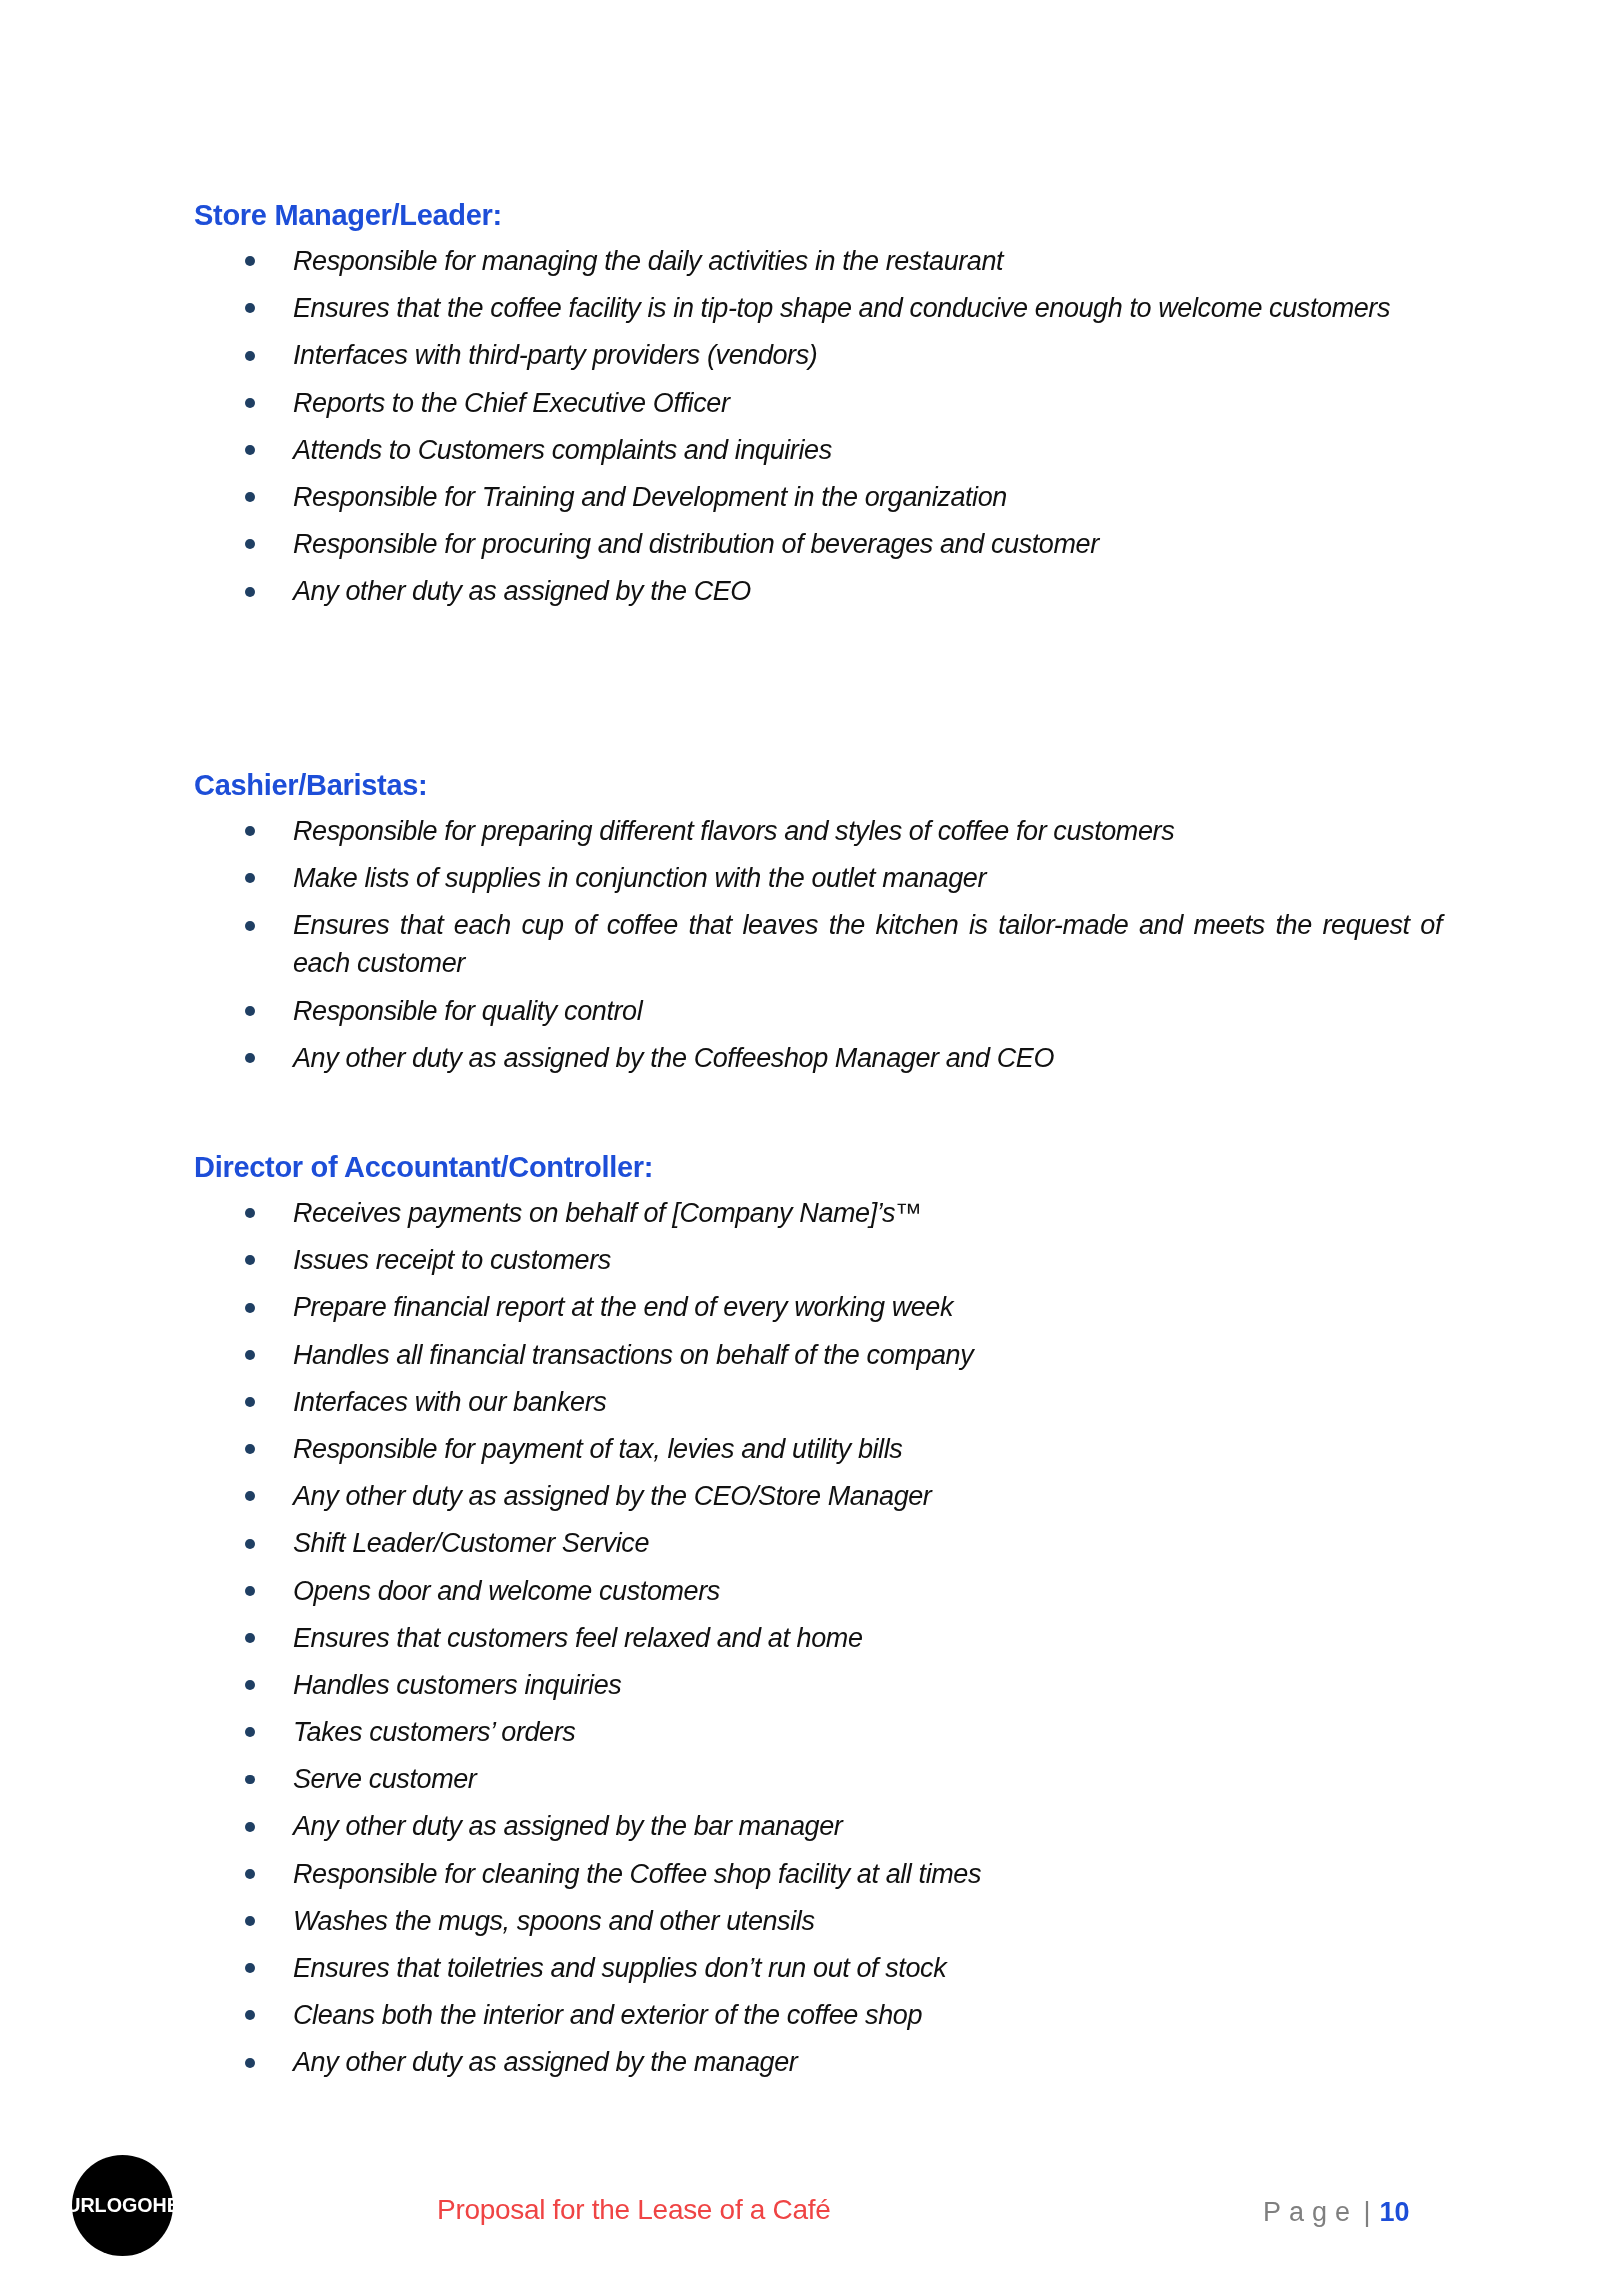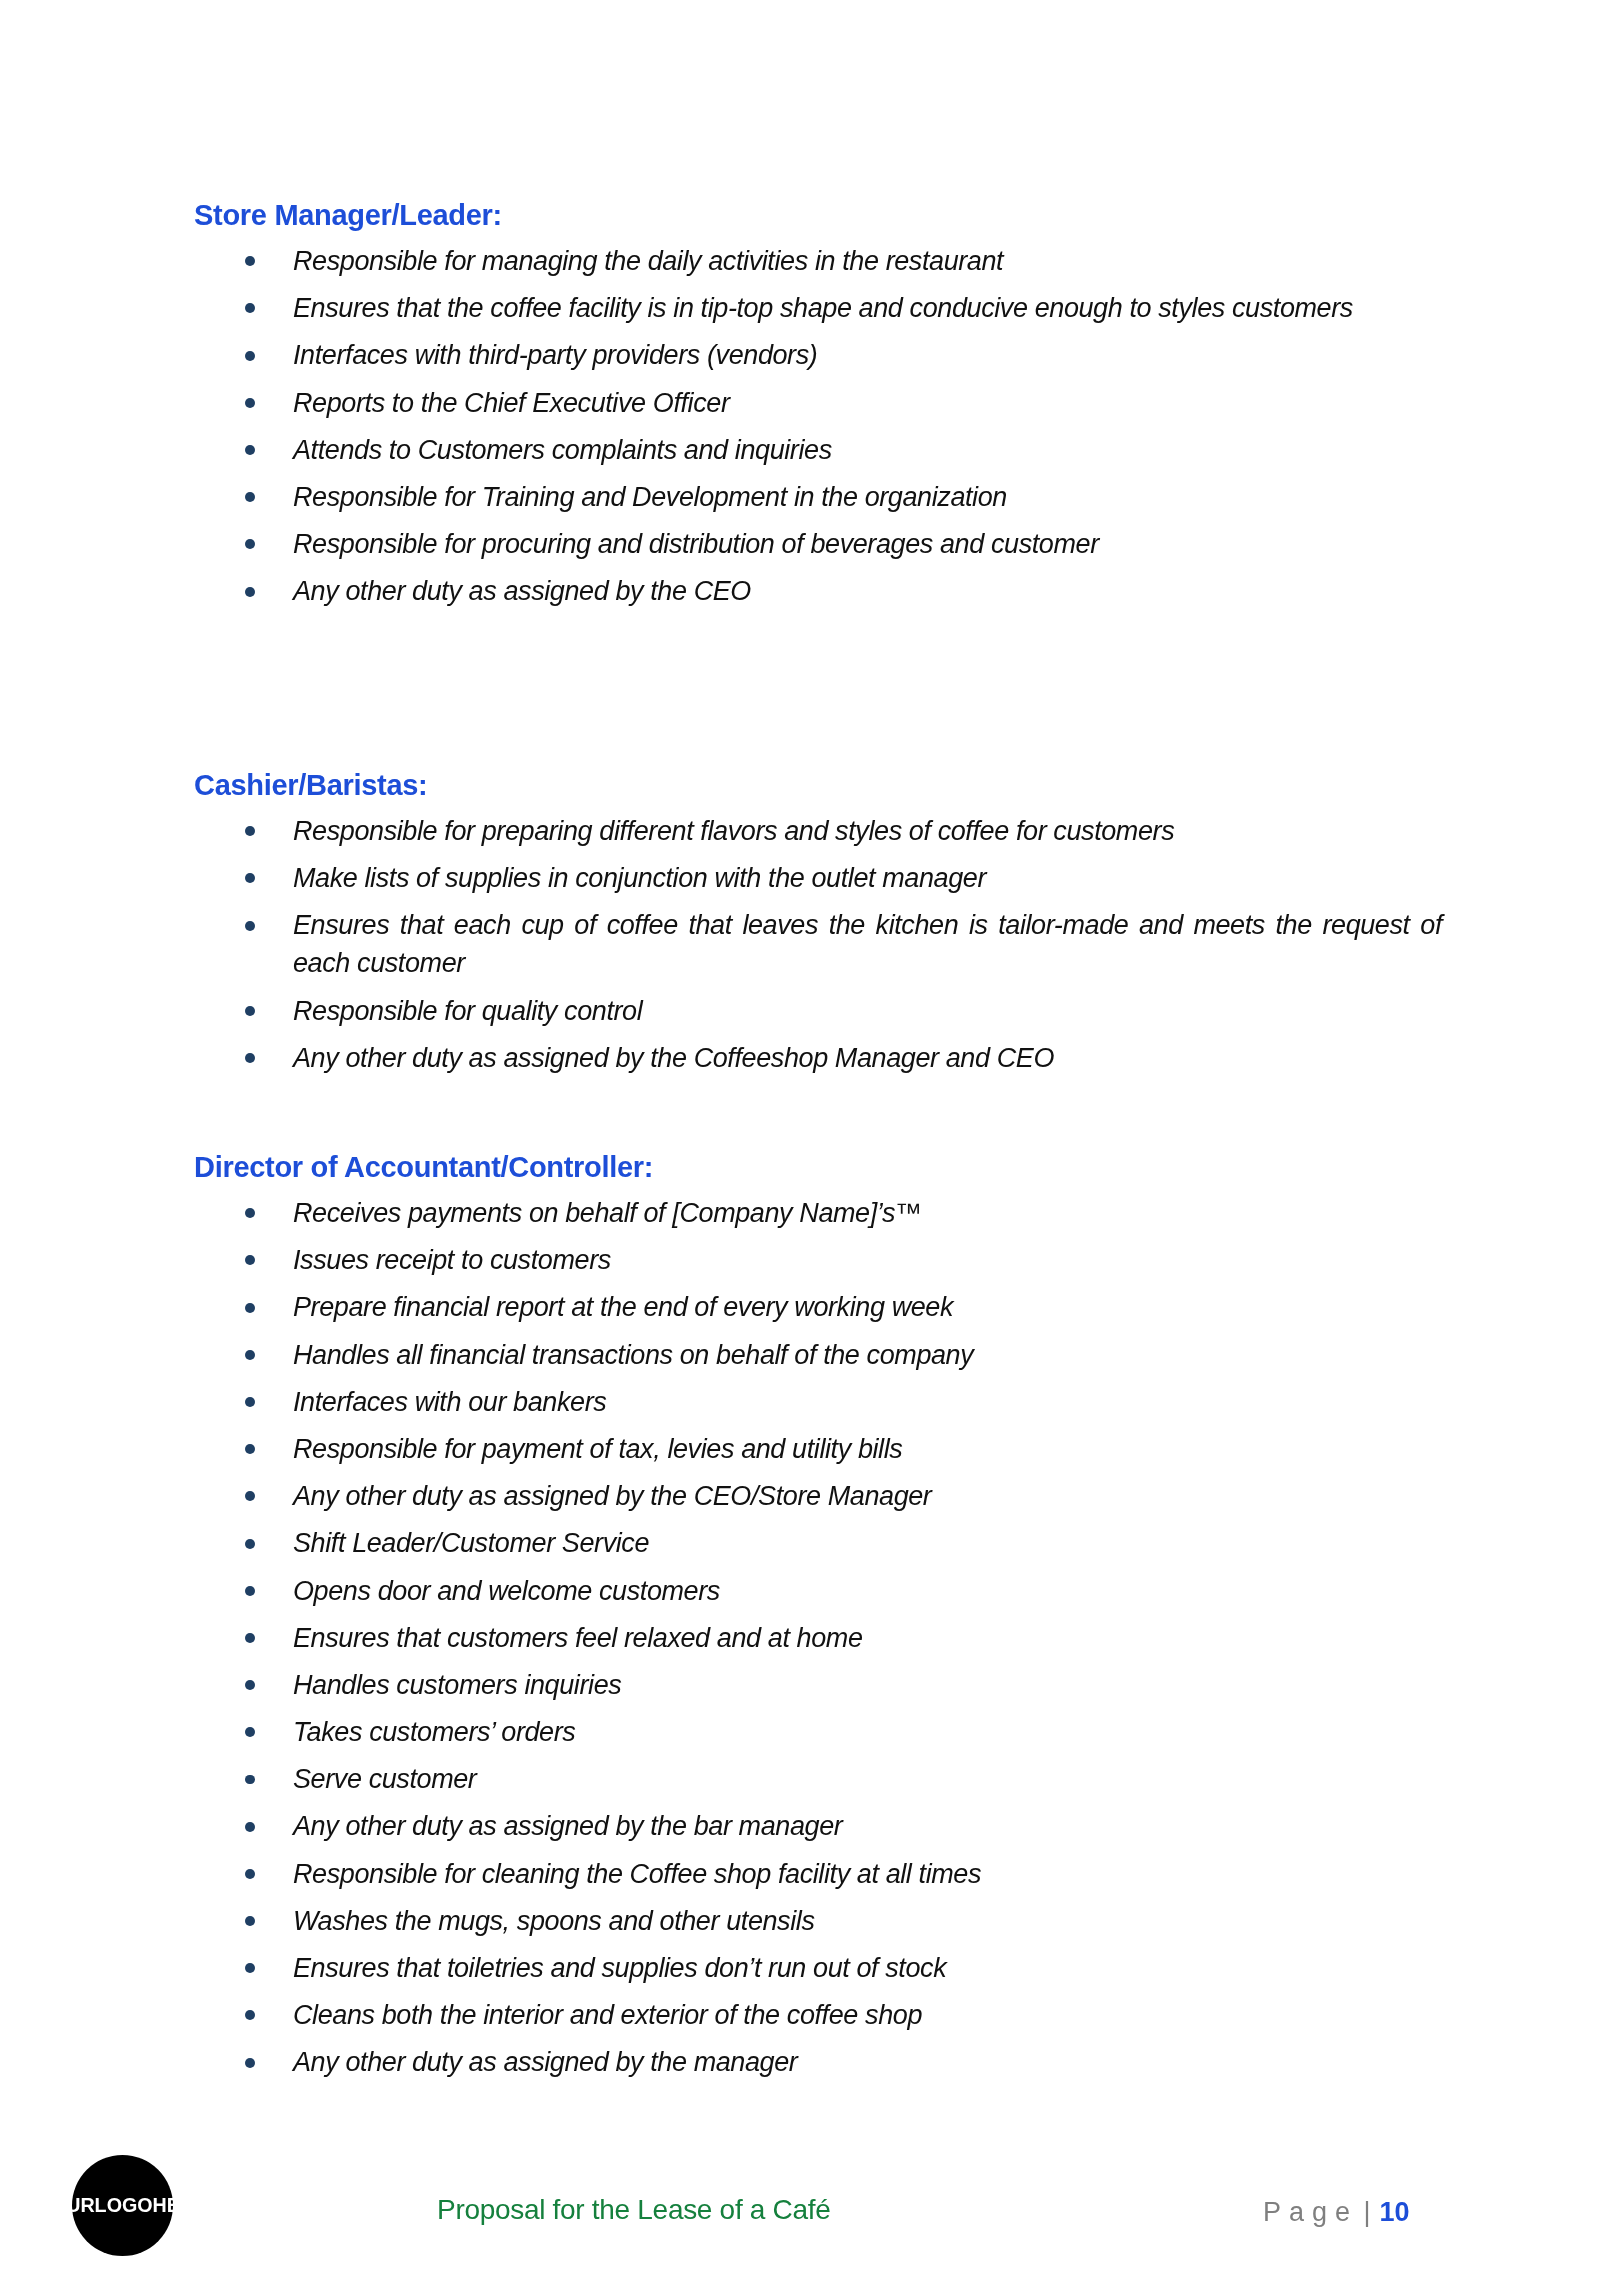--- a/index.html
+++ b/index.html
@@ -19,42 +19,42 @@
     #sec-store { top: 197px; }
     #sec-cashier { top: 767px; }
     #sec-director { top: 1149px; }
 
     .footer-logo { position: absolute; left: 72px; top: 2155px; width: 101px; height: 101px;
                    border-radius: 50%; background: #000000; color: #ffffff;
                    display: flex; flex-direction: row; align-items: center; justify-content: center;
                    font-weight: bold; font-size: 19.7px; line-height: 19.7px; letter-spacing: 0px; }
     .footer-logo span { display: block; }
     .footer-title { position: absolute; left: 437px; top: 2192px; font-size: 28px;
-                    line-height: 36px; color: #15803d; letter-spacing: -0.3px; }
+                    line-height: 36px; color: #ef4444; letter-spacing: -0.3px; }
     .footer-page { position: absolute; left: 1263px; top: 2194px; font-size: 27px; line-height: 36px;
                    color: #7f7f7f; }
     .footer-page .word { letter-spacing: 8px; }
     .footer-page .sep { margin: 0 9px 0 5.4px; }
     .footer-page .num { font-weight: bold; color: #1d4ed8; }
   </style>
 </head>
 <body>
 
 <div class="page">
 
   <div class="section" id="sec-store">
     <h2 class="heading">Store Manager/Leader:</h2>
     <ul class="list">
         <li>
           <span class="bullet"></span>
           <span class="txt">Responsible for managing the daily activities in the restaurant</span>
         </li>
         <li class="justify">
           <span class="bullet"></span>
-          <span class="txt">Ensures that the coffee facility is in tip-top shape and conducive enough to styles customers</span>
+          <span class="txt">Ensures that the coffee facility is in tip-top shape and conducive enough to welcome customers</span>
         </li>
         <li>
           <span class="bullet"></span>
           <span class="txt">Interfaces with third-party providers (vendors)</span>
         </li>
         <li>
           <span class="bullet"></span>
           <span class="txt">Reports to the Chief Executive Officer</span>
         </li>
         <li>

